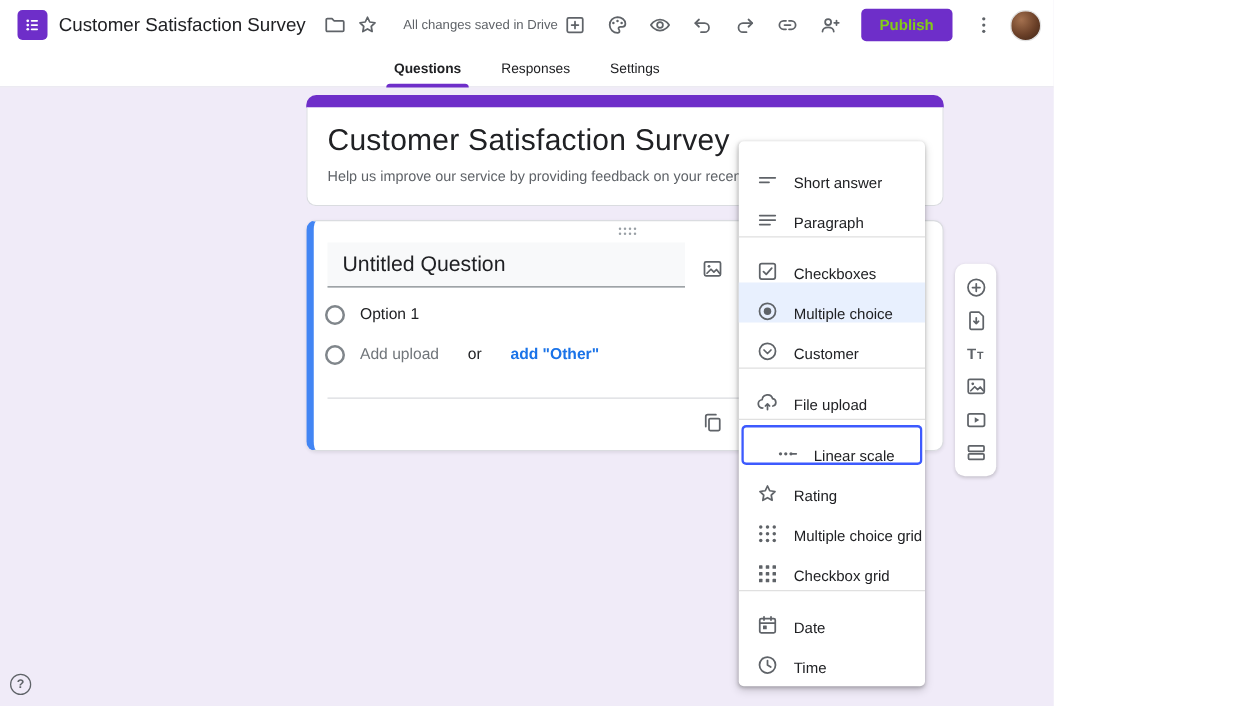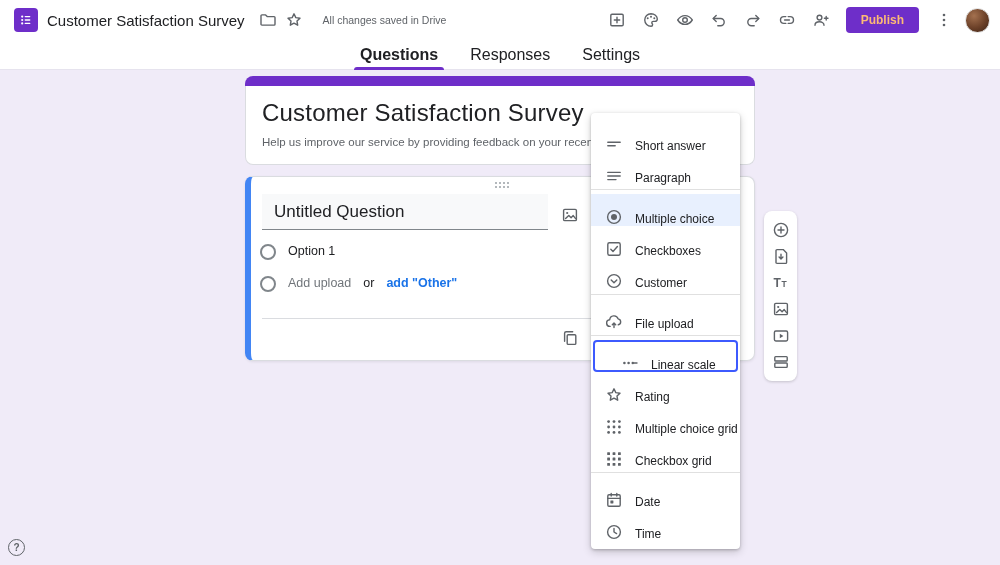--- a/index.html
+++ b/index.html
@@ -3,39 +3,39 @@
 <meta charset="utf-8">
 <style>
   :root{
     --theme-purple:#6e2ec9; --accent-blue:#4285f4; --link-blue:#1a73e8;
     --menu-selected-bg:#e8f0fe; --focus-outline:#3d5afe; --page-bg:#f0ebf8;
     --icon-gray:#5f6368; --text-dark:#202124; --text-gray:#5f6368;
   }
   *{box-sizing:border-box}
   html,body{margin:0;padding:0}
   body{font-family:"Liberation Sans",sans-serif;background:#fff}
-  .screen{position:relative;width:1000px;height:565px;background:var(--page-bg);overflow:hidden}
+  .screen{position:relative;width:843px;height:565px;background:var(--page-bg);overflow:hidden}
 
   
   .topbar{position:absolute;top:0;left:0;right:0;height:40px;background:#fff;display:flex;align-items:center;padding:0 10px 0 14px;z-index:10}
   .logo{width:24px;height:24px;background:var(--theme-purple);border-radius:4px;display:flex;align-items:center;justify-content:center;margin-right:9px;flex:0 0 auto;cursor:pointer}
   .logo svg{display:block}
   .doc-title{font-size:15px;color:var(--text-dark);margin-right:10px;white-space:nowrap}
   .icon-btn{width:26px;height:26px;display:flex;align-items:center;justify-content:center;background:none;border:none;padding:0;cursor:pointer;border-radius:50%}
   .ic svg{display:block;width:18px;height:18px;stroke:var(--icon-gray);fill:none;stroke-width:1.4;stroke-linecap:round;stroke-linejoin:round}
   .ic .f{fill:var(--icon-gray);stroke:none}
   .ic .ft{fill:var(--icon-gray);stroke:none;font-family:"Liberation Sans",sans-serif;font-weight:bold}
   .saved{font-size:10.5px;color:var(--text-gray);margin-left:16px;white-space:nowrap}
   .topbar-right{margin-left:auto;display:flex;align-items:center;gap:8px}
-  .publish{height:26px;padding:0 15px;background:var(--theme-purple);color:#fdba74;border:none;border-radius:4px;font-size:12px;font-weight:bold;cursor:pointer;margin:0 4px;font-family:"Liberation Sans",sans-serif}
+  .publish{height:26px;padding:0 15px;background:var(--theme-purple);color:#84cc16;border:none;border-radius:4px;font-size:12px;font-weight:bold;cursor:pointer;margin:0 4px;font-family:"Liberation Sans",sans-serif}
   .avatar{width:25px;height:25px;border-radius:50%;background:radial-gradient(circle at 35% 30%,#a4714f 0%,#6b4028 55%,#3c2316 100%);border:1px solid #e0e0e0;cursor:pointer}
 
   
   .tabs{position:absolute;top:40px;left:0;right:0;height:30px;background:#fff;display:flex;justify-content:center;gap:28px;z-index:9;border-bottom:1px solid #e6e3ee}
-  .tab{position:relative;font-size:16px;color:var(--text-dark);display:flex;align-items:center;padding:0 2px;cursor:pointer}
+  .tab{position:relative;font-size:11px;color:var(--text-dark);display:flex;align-items:center;padding:0 2px;cursor:pointer}
   .tab.active span{font-weight:bold}
   .tab.active::after{content:"";position:absolute;left:-4px;right:-4px;bottom:-1px;height:3px;background:var(--theme-purple);border-radius:3px 3px 0 0}
 
   
   .content{position:absolute;top:70px;left:0;right:0;bottom:0}
 
   .form-header-card{position:absolute;left:245px;top:6px;width:510px}
   .purple-band{height:10px;background:var(--theme-purple);border-radius:8px 8px 0 0}
   .fh-body{background:#fff;border:1px solid #dadce0;border-top:none;border-radius:0 0 8px 8px;height:79px;padding:13px 16px 0}
   .fh-body h1{margin:0;font-size:24px;font-weight:400;color:var(--text-dark);letter-spacing:.2px}
@@ -44,21 +44,21 @@
   .question-card{position:absolute;left:245px;top:106px;width:510px;height:185px;background:#fff;border:1px solid #dadce0;border-left:6px solid var(--accent-blue);border-radius:8px;box-shadow:0 1px 3px rgba(0,0,0,.08);cursor:default}
   .drag{position:absolute;top:5px;left:50%;transform:translateX(-50%);display:grid;grid-template-columns:repeat(4,4px);grid-auto-rows:4px;cursor:grab}
   .drag i{width:2px;height:2px;background:#9aa0a6;border-radius:50%}
   .q-input{position:absolute;left:11px;top:17px;width:286px;height:36px;background:#f8f9fa;border-bottom:1px solid #80868b;display:flex;align-items:center;padding:0 12px;font-size:17px;color:var(--text-dark);cursor:text}
   .qi-image{position:absolute;left:306px;top:25px}
   .opt-row{position:absolute;left:9px;display:flex;align-items:flex-start;font-size:12.5px;color:var(--text-dark)}
   .opt-row .radio{width:16px;height:16px;border:2px solid #80868b;border-radius:50%;margin-right:12px;flex:0 0 auto;background:#fff}
   .opt1{top:67px}
   .opt-add{top:99px}
   .opt-add .ghost{color:#70757a;cursor:text}
-  .opt-add .or{margin:0 12px;color:var(--text-dark)}
+  .opt-add .or{margin:0 23px;color:var(--text-dark)}
   .opt-add .other{color:var(--link-blue);font-weight:bold;text-decoration:none;cursor:pointer}
   .q-divider{position:absolute;left:11px;right:14px;top:141px;height:1px;background:#dadce0}
   .dup{position:absolute;left:306px;top:148px}
 
   
   .type-menu{position:absolute;left:591px;top:43px;width:149px;background:#fff;border-radius:4px;padding:8px 0;z-index:6;box-shadow:0 1px 3px rgba(0,0,0,.22),0 3px 8px rgba(0,0,0,.18)}
   .mi{display:flex;align-items:flex-end;height:32px;padding:0 10px 0 14px;font-size:12px;color:var(--text-dark);cursor:pointer}
   .mi .mic{width:18px;height:18px;margin-right:12px;flex:0 0 auto}
   .mi .mil{white-space:nowrap}
   .mi.sel{background:var(--menu-selected-bg)}
@@ -235,37 +235,37 @@
       </div>
       <div class="mi">
         <span class="mic ic">
             <svg viewBox="0 0 18 18">
               <path d="M2.8 5.4h12.4M2.8 9h12.4M2.8 12.6h8.2"></path>
             </svg>
           </span>
         <span class="mil">Paragraph</span>
       </div>
       <div class="mdiv"></div>
+      <div class="mi">
+        <span class="mic ic">
+            <svg viewBox="0 0 18 18">
+              <rect x="2.8" y="2.8" width="12.4" height="12.4" rx="1.6"></rect>
+              <path d="M5.8 9.3l2.2 2.2 4.4-5"></path>
+            </svg>
+          </span>
+        <span class="mil">Checkboxes</span>
+      </div>
       <div class="mi sel">
         <span class="mic ic">
             <svg viewBox="0 0 18 18">
               <circle cx="9" cy="9" r="6.4"></circle>
               <circle class="f" cx="9" cy="9" r="3"></circle>
             </svg>
           </span>
         <span class="mil">Multiple choice</span>
-      </div>
-      <div class="mi">
-        <span class="mic ic">
-            <svg viewBox="0 0 18 18">
-              <rect x="2.8" y="2.8" width="12.4" height="12.4" rx="1.6"></rect>
-              <path d="M5.8 9.3l2.2 2.2 4.4-5"></path>
-            </svg>
-          </span>
-        <span class="mil">Checkboxes</span>
       </div>
       <div class="mi">
         <span class="mic ic">
             <svg viewBox="0 0 18 18">
               <circle cx="9" cy="9" r="6.4"></circle>
               <path d="M6.2 8l2.8 2.8L11.8 8"></path>
             </svg>
           </span>
         <span class="mil">Customer</span>
       </div>

